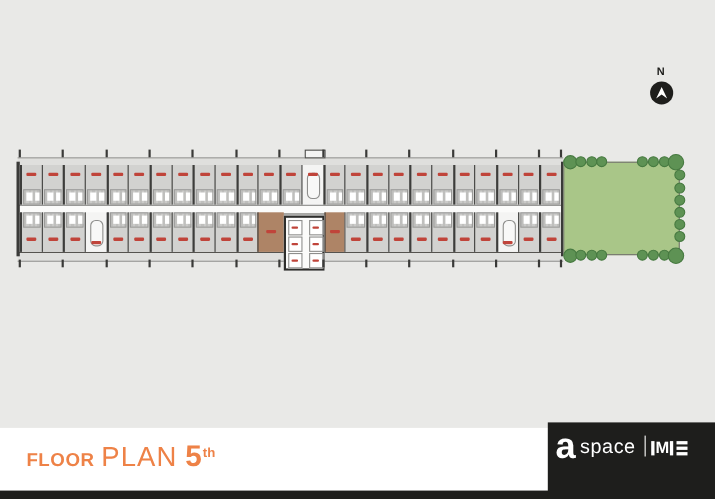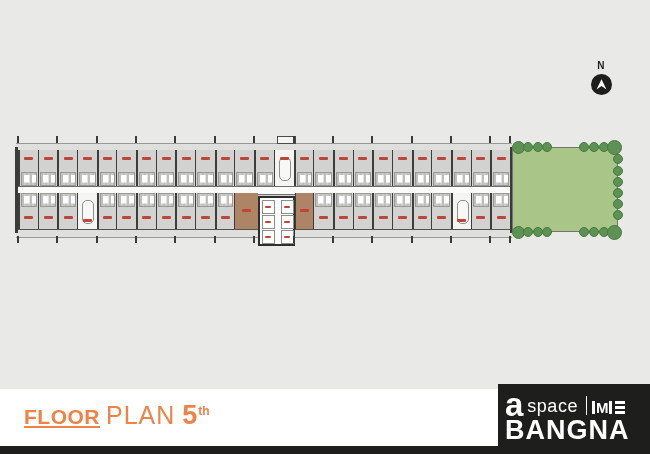--- a/index.html
+++ b/index.html
@@ -39,21 +39,21 @@
   .protrusion{position:absolute;left:277px;top:136px;width:19px;height:8px;background:#F4F4F3;border:1px solid #4a4a48;box-sizing:border-box;}
 
   
   .lawn{position:absolute;left:512px;top:147px;width:106px;height:85px;background:#A9C688;border:1px solid #75756f;box-sizing:border-box;}
   .tree{position:absolute;border-radius:50%;background:#5E9254;border:1.5px solid #477A41;box-sizing:border-box;}
 
   
   .white-bar{position:absolute;left:0;top:389px;width:650px;height:57px;background:#FFFFFF;}
   .black-strip{position:absolute;left:0;top:446px;width:650px;height:8px;background:#1E1E1C;}
   .title{position:absolute;left:24px;top:400px;color:#EE8247;white-space:nowrap;}
-  .title .w-floor{font-size:21px;font-weight:800;letter-spacing:0.5px;text-decoration:underline;}
+  .title .w-floor{font-size:17px;font-weight:800;letter-spacing:0.5px;}
   .title .w-plan{font-size:25px;font-weight:400;letter-spacing:1px;margin-left:6px;}
   .title .w-num{font-size:27px;font-weight:800;margin-left:7px;}
   .title .w-sup{font-size:12px;font-weight:700;vertical-align:9px;margin-left:1px;}
   .logo-box{position:absolute;left:498px;top:384px;width:152px;height:70px;background:#1E1E1C;color:#fff;}
   .logo-row{position:absolute;left:7px;top:8px;height:24px;display:flex;align-items:flex-end;}
   .logo-a{font-size:33px;font-weight:800;line-height:23px;}
   .logo-space{font-size:18px;font-weight:400;line-height:19px;margin-left:4px;letter-spacing:0.5px;}
   .logo-sep{width:1.5px;height:19px;background:#fff;margin:0 5px 1px 8px;}
   .me-group{display:flex;align-items:flex-end;margin-bottom:2px;}
   .vbar{display:block;width:2.5px;height:13px;background:#fff;}
@@ -370,16 +370,15 @@
         <i class="vbar"></i>
         <b class="me-m">M</b>
         <i class="vbar"></i>
         <span class="me-e">
             <i></i>
             <i></i>
             <i></i>
           </span>
       </span>
     </div>
-    <div class="logo-project">BANGNA</div>
   </div>
 
 </div>
 
 </body></html>

